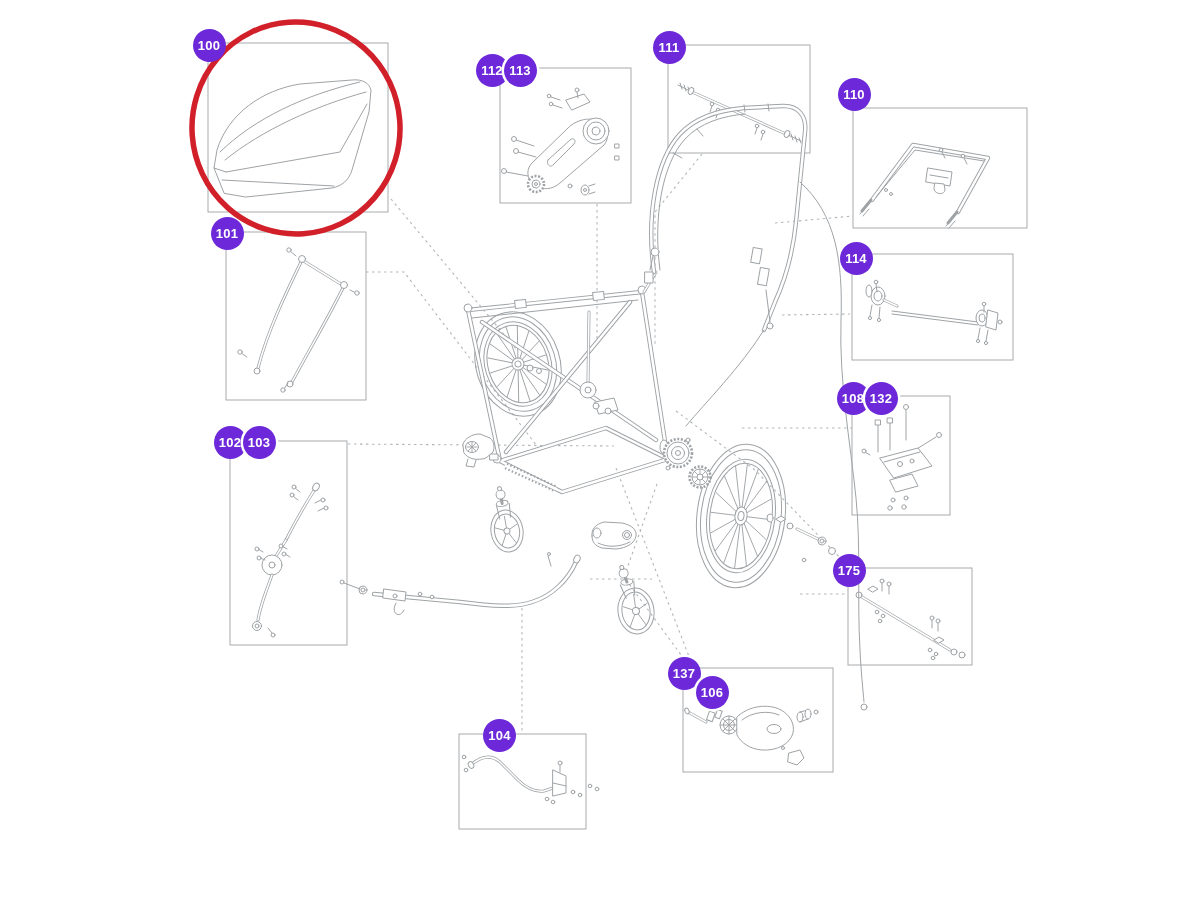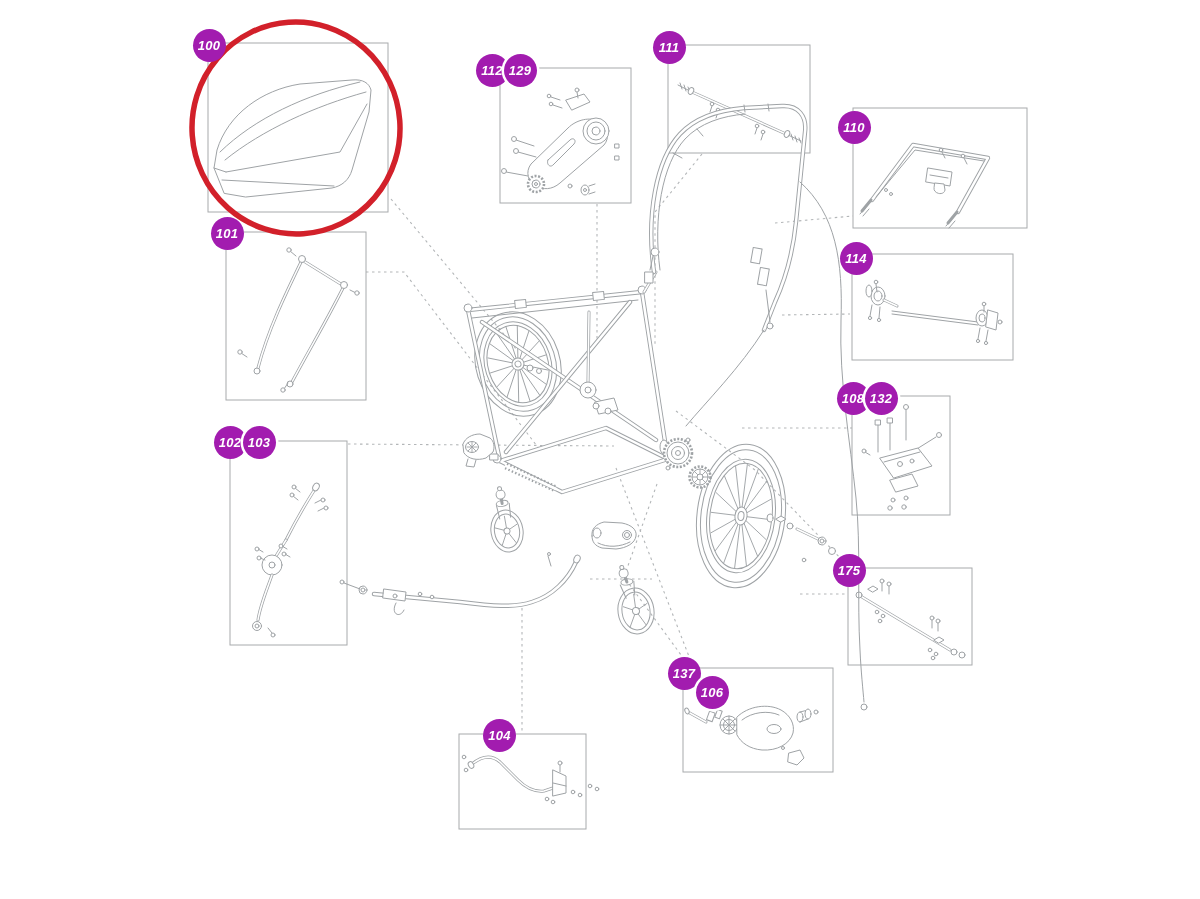--- a/index.html
+++ b/index.html
@@ -1,21 +1,21 @@
 <!DOCTYPE html>
 <html><head>
 <meta charset="utf-8">
 <style>
   html,body{margin:0;padding:0;background:#fff;}
   .stage{position:relative;width:1200px;height:899px;background:#ffffff;overflow:hidden;
          font-family:"Liberation Sans",sans-serif;}
   .stage svg{position:absolute;left:0;top:0;}
   .badge{position:absolute;width:33px;height:33px;margin:-16.5px 0 0 -16.5px;border-radius:50%;
-         background:#a21caf;color:#ffffff;display:flex;align-items:center;justify-content:center;
-         font-weight:bold;font-size:13px;letter-spacing:.2px;z-index:5;font-style:italic;}
+         background:#6d28d9;color:#ffffff;display:flex;align-items:center;justify-content:center;
+         font-weight:bold;font-size:13px;letter-spacing:.2px;z-index:5;}
   .badge.ring{box-shadow:0 0 0 2.5px #ffffff;}
   
   .ln{stroke:#9fa3a6;fill:none;stroke-width:1;stroke-linecap:round;stroke-linejoin:round;}
   .lf{stroke:#9fa3a6;fill:#ffffff;stroke-width:1;stroke-linecap:round;stroke-linejoin:round;}
   .tube{stroke:#9fa3a6;fill:none;stroke-width:4.4;stroke-linecap:round;stroke-linejoin:round;}
   .core{stroke:#ffffff;fill:none;stroke-width:2.5;stroke-linecap:round;stroke-linejoin:round;}
   .tube-s{stroke:#9fa3a6;fill:none;stroke-width:3;stroke-linecap:round;stroke-linejoin:round;}
   .core-s{stroke:#ffffff;fill:none;stroke-width:1.5;stroke-linecap:round;stroke-linejoin:round;}
   .box{fill:none;stroke:#a7aaac;stroke-width:1;}
   .leader{stroke:#b3b6b8;stroke-width:1.1;fill:none;stroke-dasharray:2.5 3.5;}
@@ -505,18 +505,18 @@
   <div class="badge" style="left:209px;top:45px;">100</div>
   <div class="badge" style="left:227px;top:233px;">101</div>
   <div class="badge" style="left:230px;top:442px;">102</div>
   <div class="badge ring" style="left:259px;top:442px;">103</div>
   <div class="badge" style="left:459px;top:735px;margin-left:24px;">104</div>
   <div class="badge" style="left:684px;top:673px;">137</div>
   <div class="badge ring" style="left:712px;top:692px;">106</div>
   <div class="badge" style="left:849px;top:570px;">175</div>
   <div class="badge" style="left:853px;top:398px;">108</div>
   <div class="badge ring" style="left:881px;top:398px;">132</div>
-  <div class="badge" style="left:854px;top:127px;">110</div>
+  <div class="badge" style="left:854px;top:94px;">110</div>
   <div class="badge" style="left:669px;top:47px;">111</div>
   <div class="badge" style="left:492px;top:70px;">112</div>
-  <div class="badge ring" style="left:520px;top:70px;">129</div>
+  <div class="badge ring" style="left:520px;top:70px;">113</div>
   <div class="badge" style="left:856px;top:258px;">114</div>
 </div>
 
 </body></html>

